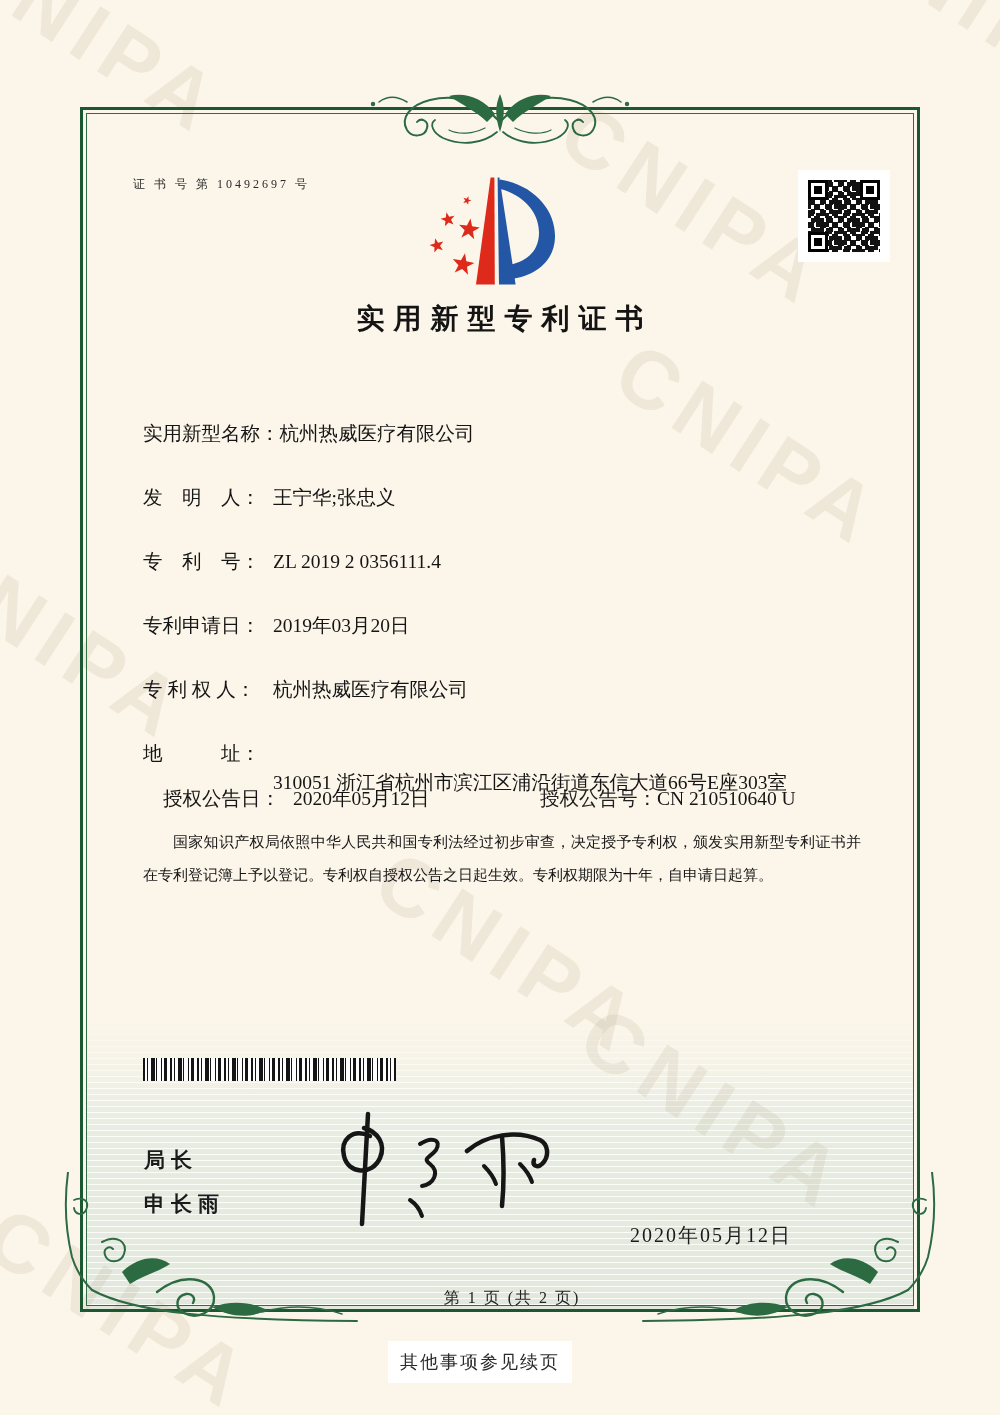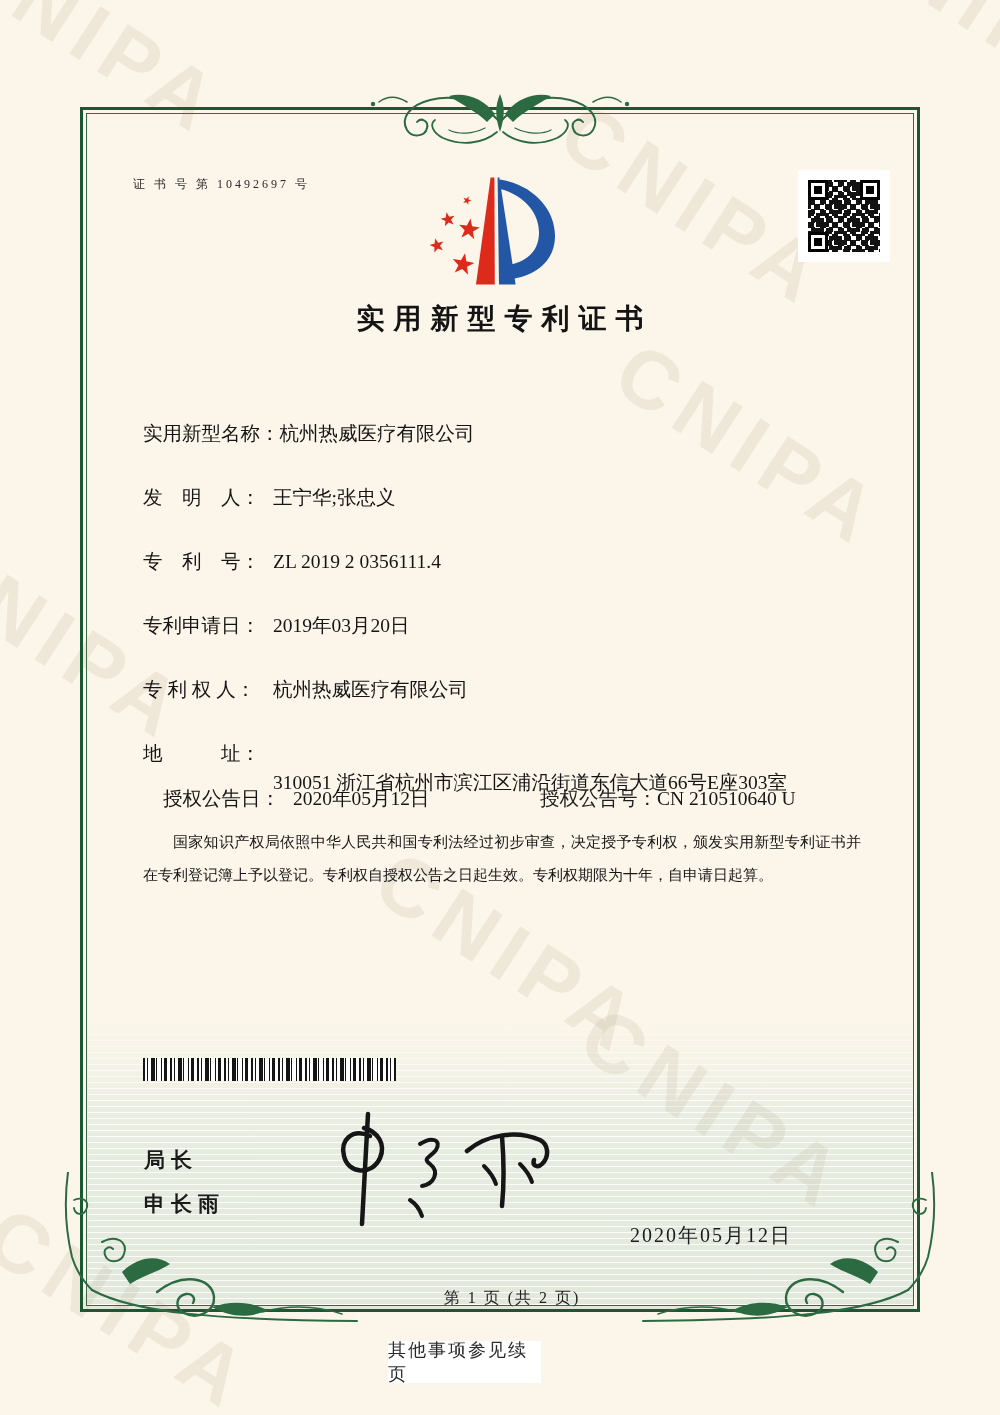--- a/index.html
+++ b/index.html
@@ -102,21 +102,21 @@
   .signature { position:absolute; left:292px; top:1106px; width:270px; height:125px; }
   .issue-date {
     position:absolute; left:630px; top:1222px;
     font-size:20px; letter-spacing:2px; color:#1b1b1b;
   }
   .page-info {
     position:absolute; left:80px; top:1288px; width:840px;
     text-align:center; font-size:16px; letter-spacing:2px; color:#222;margin-left:12px;
   }
   .footer-note {
-    position:absolute; left:388px; top:1341px; width:153px; height:42px;
+    position:absolute; left:388px; top:1341px; width:184px; height:42px;
     background:#ffffff; display:flex; align-items:center; justify-content:center;
     font-size:18px; letter-spacing:2px; color:#2a2a2a; z-index:6;
   }
 </style>
 </head>
 <body>
 
 <span class="wm" style="left:-60px;  top:-14px;">CNIPA</span>
 <span class="wm" style="left:828px;  top:-44px;">CNIPA</span>
 <span class="wm" style="left:545px;  top:158px;">CNIPA</span>

